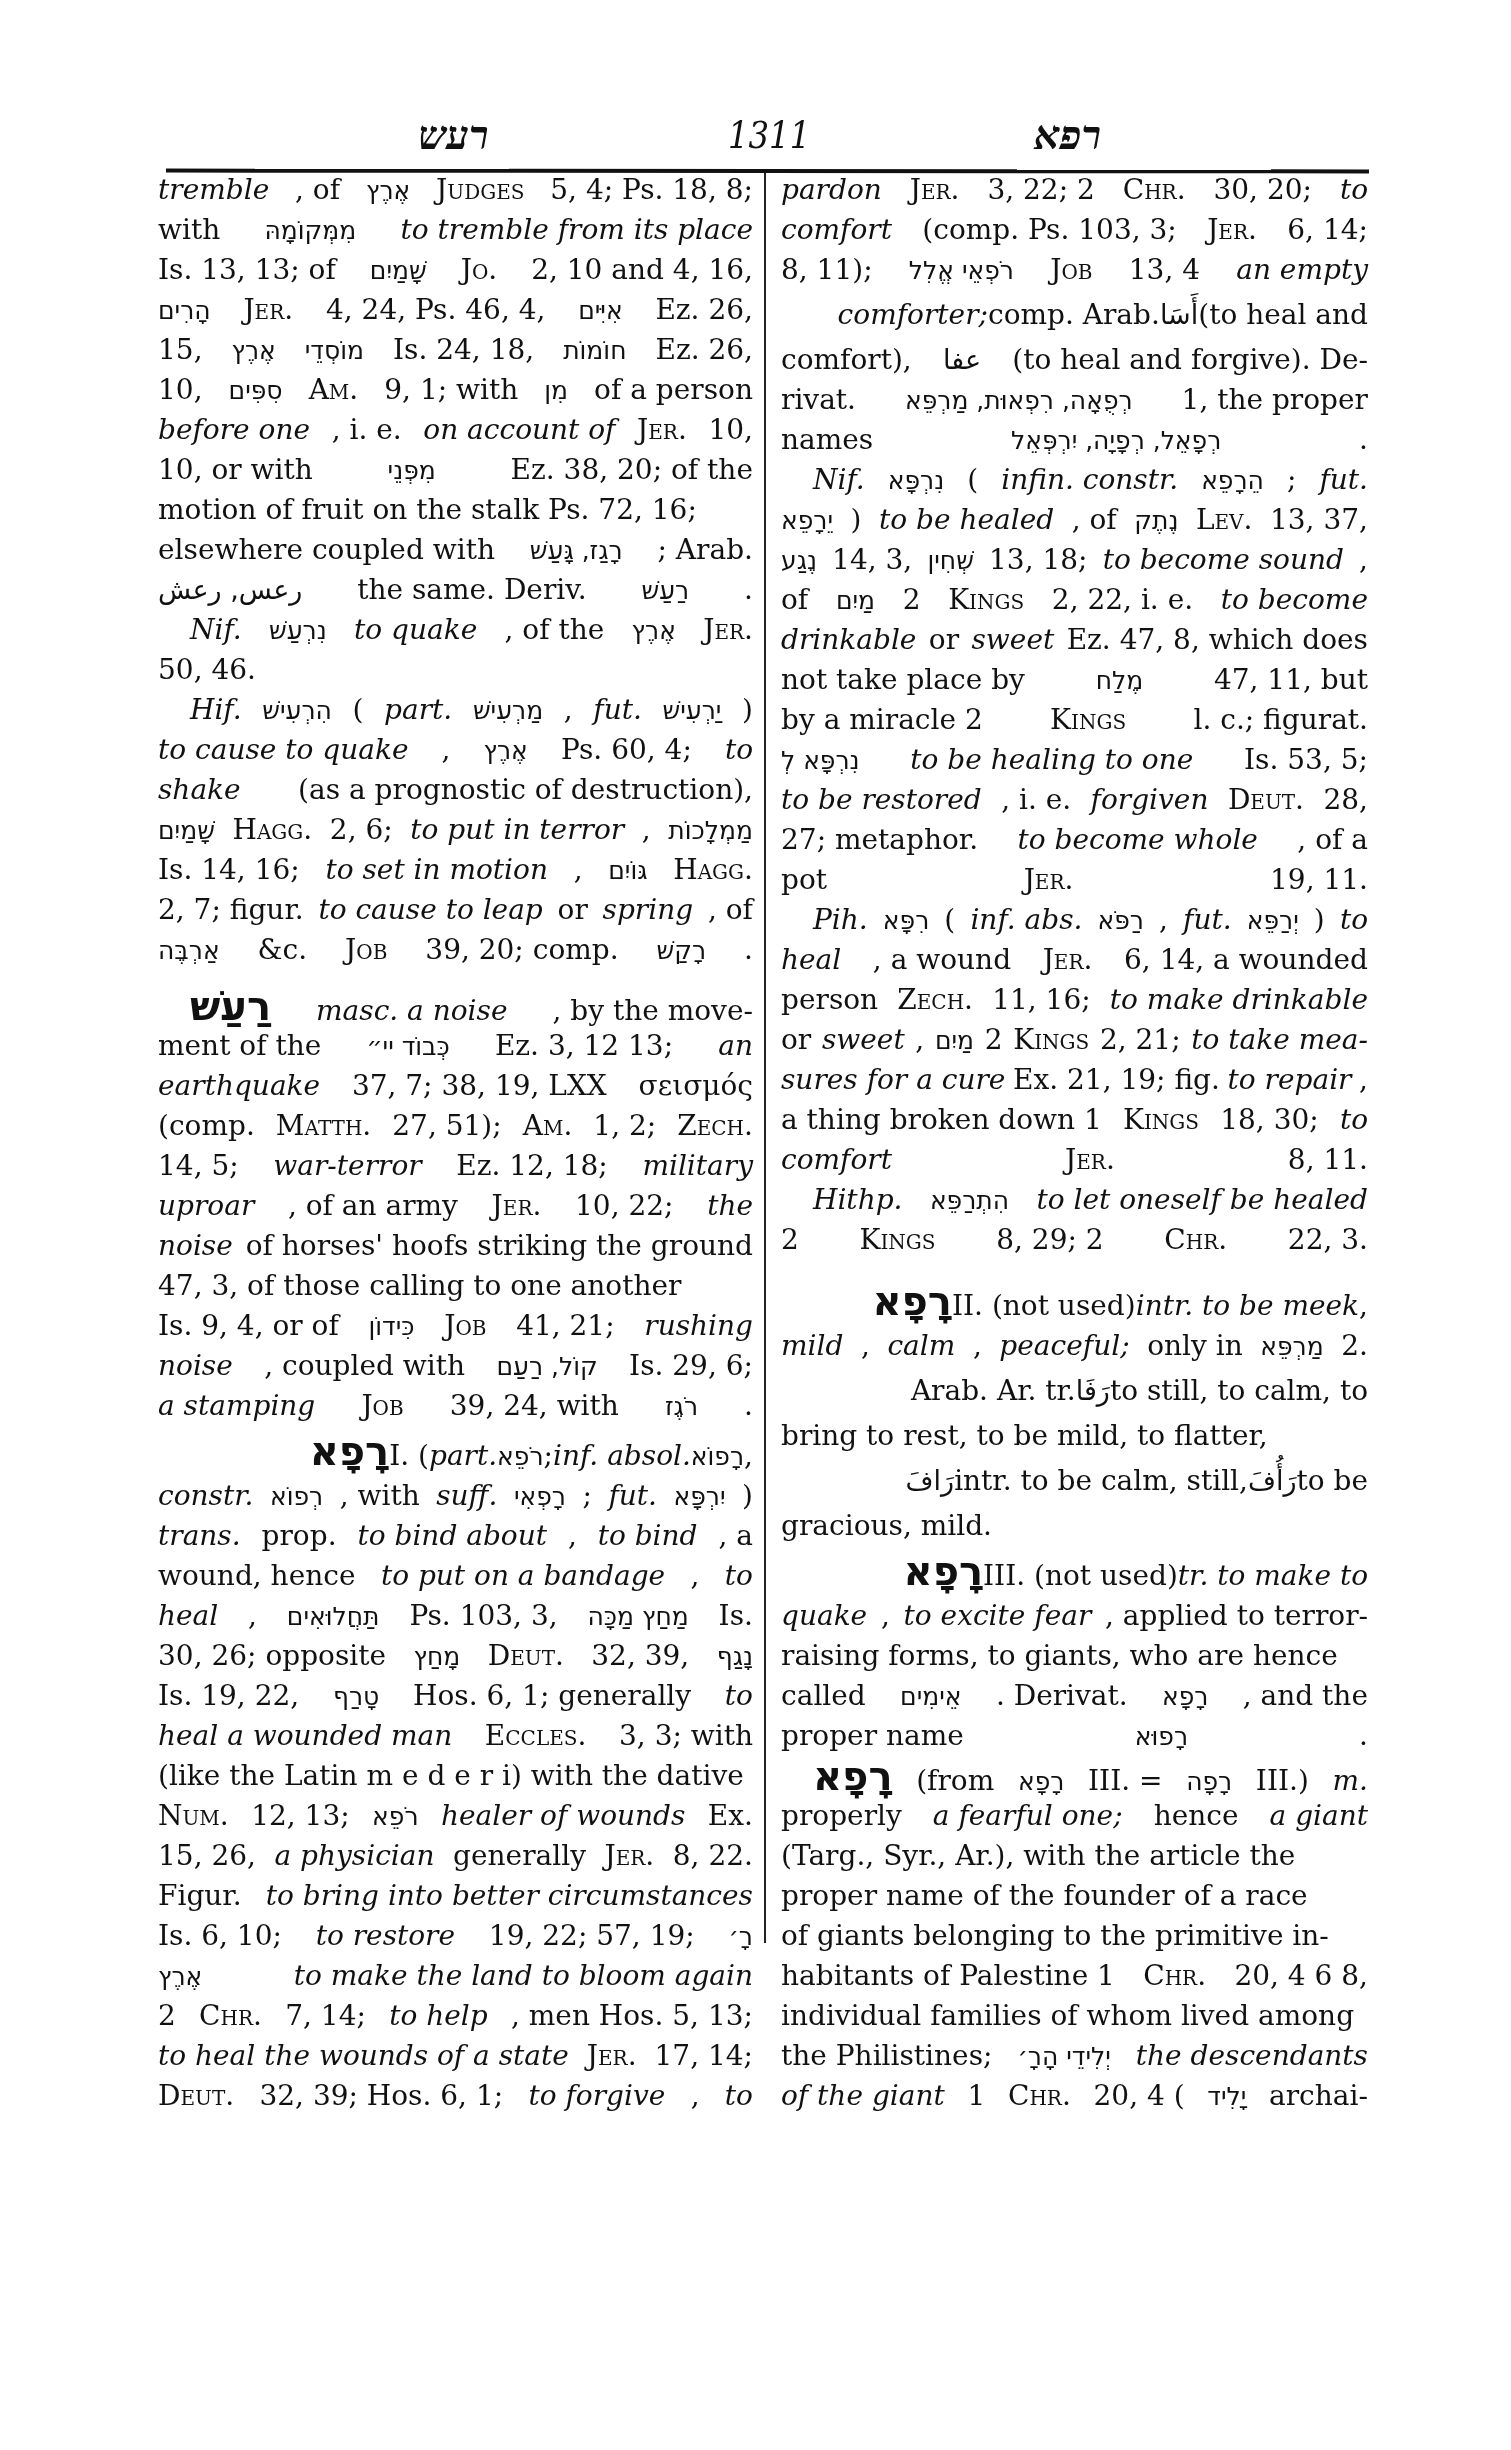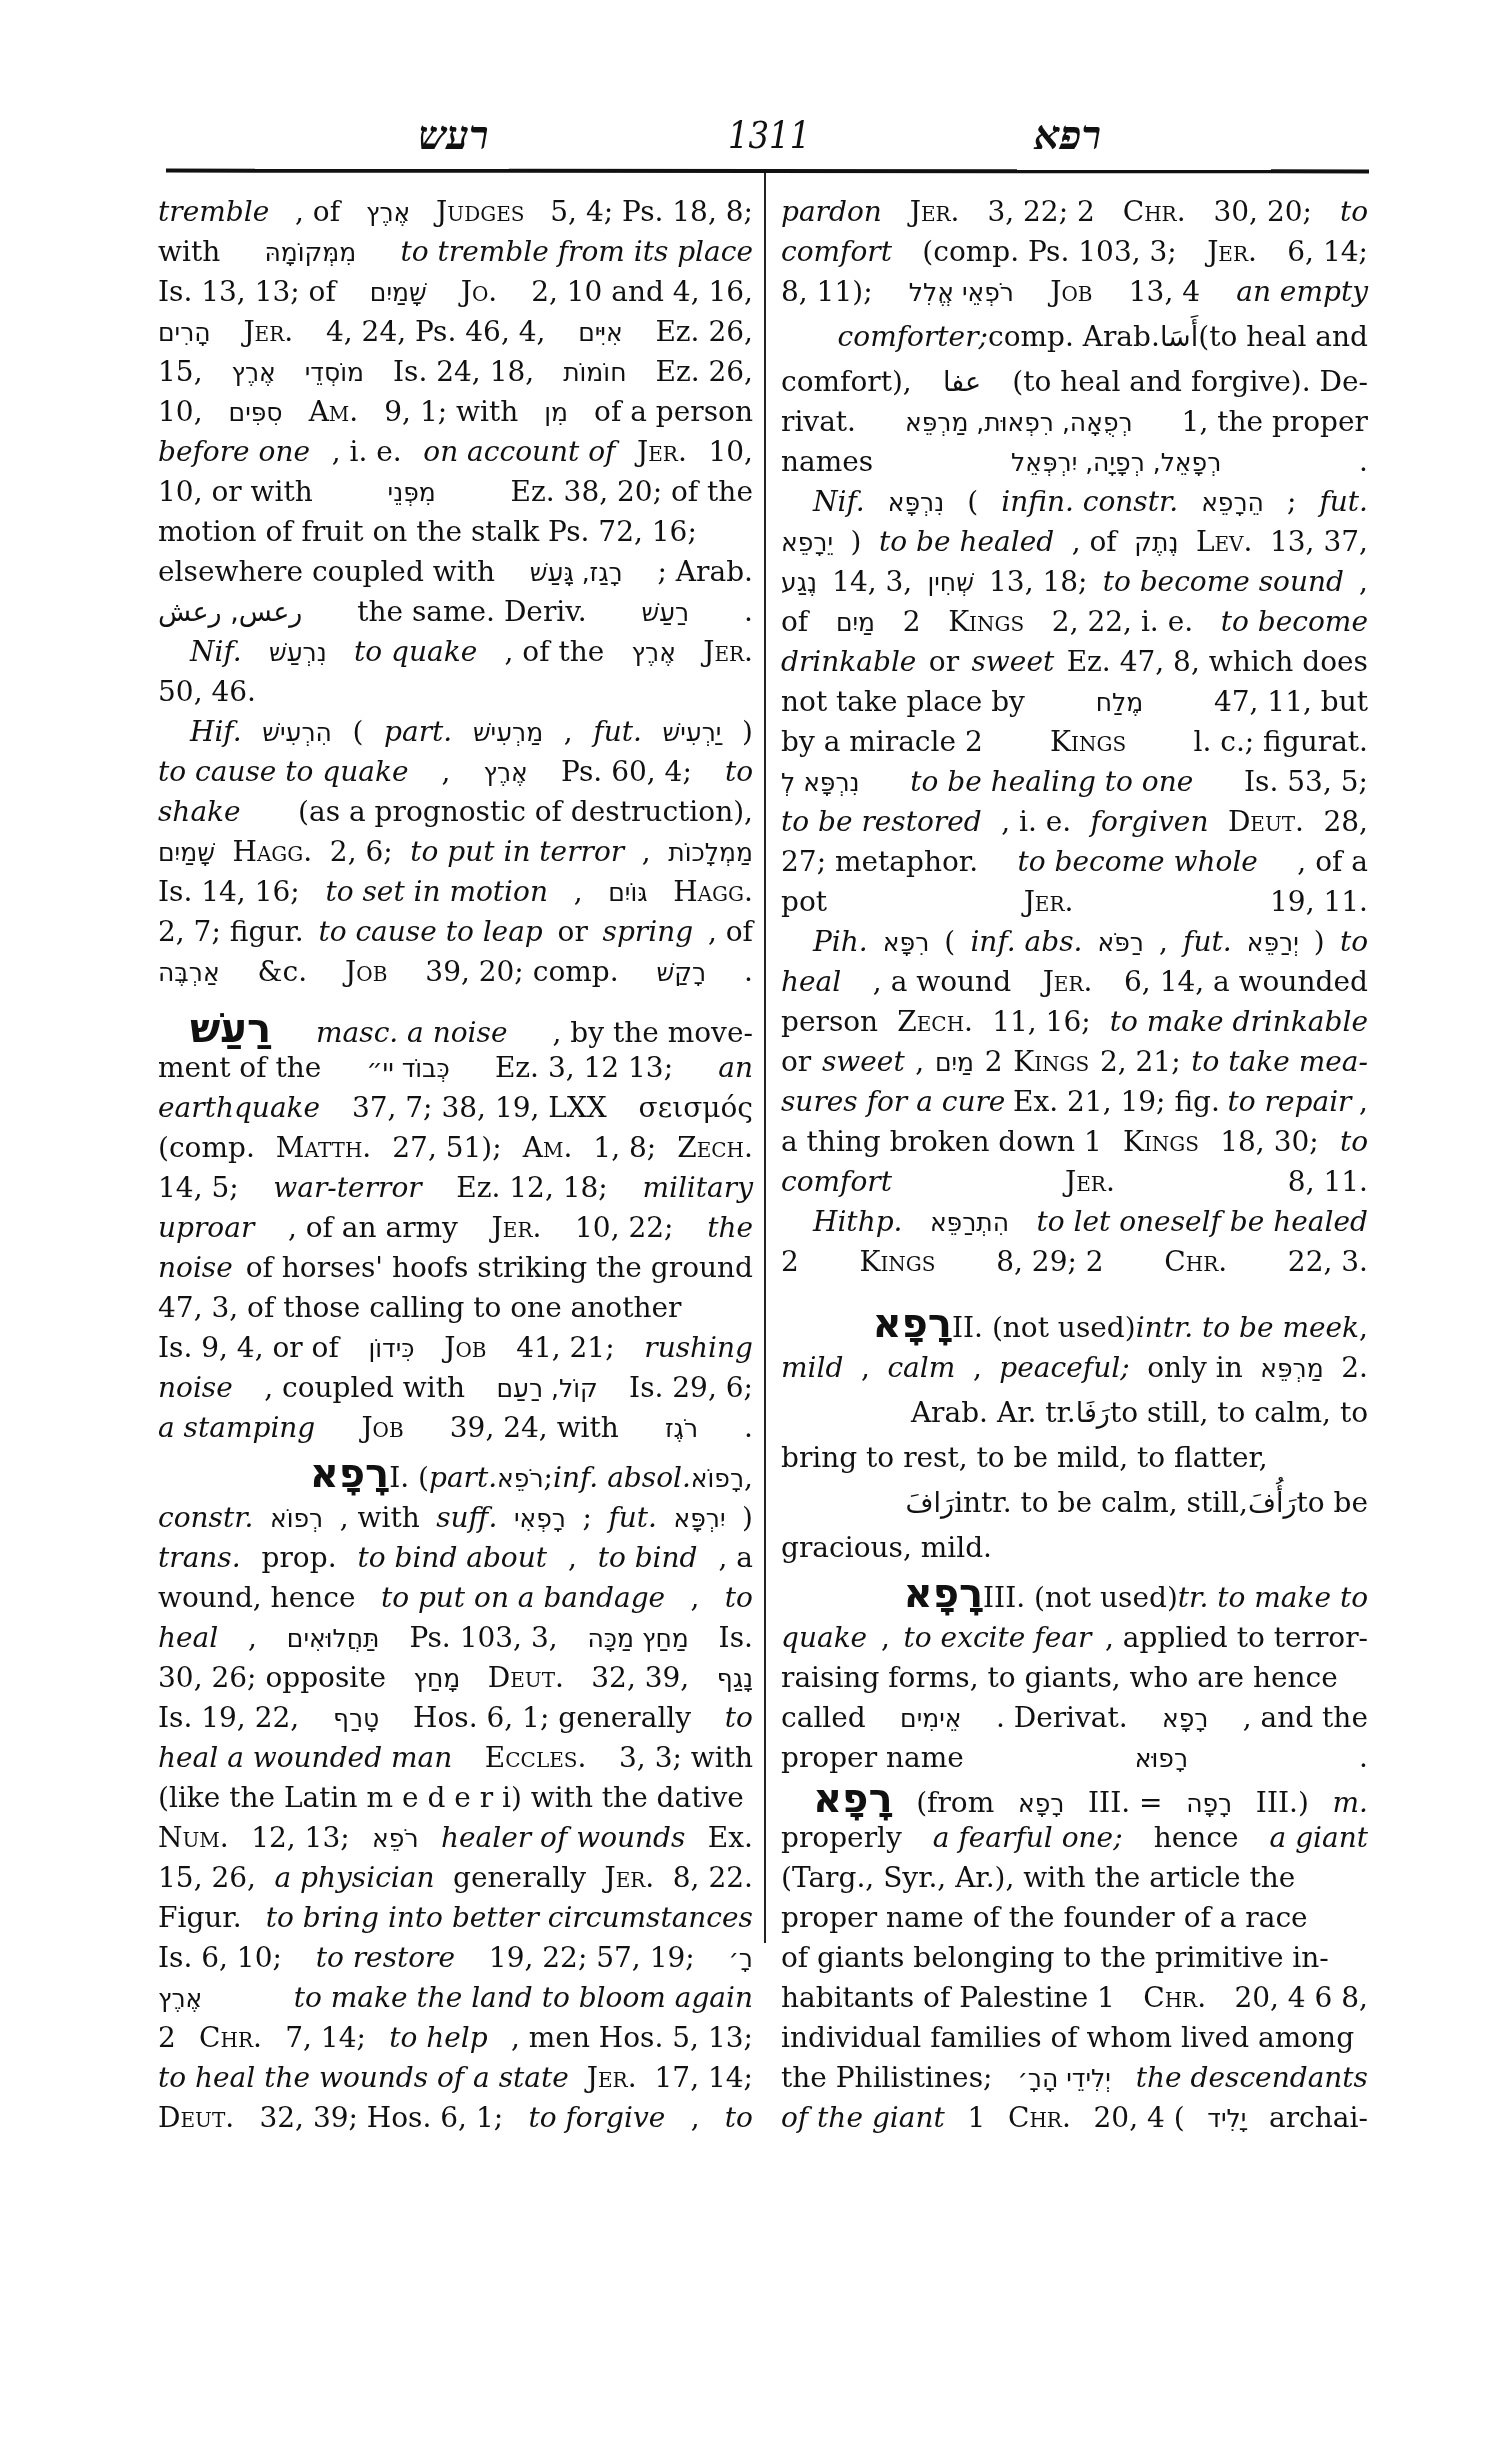--- a/index.html
+++ b/index.html
@@ -5,21 +5,21 @@
   html, body { margin:0; padding:0; background:#ffffff; }
   body { width:1512px; height:2450px; position:relative; overflow:hidden;
          font-family:"DejaVu Serif","Liberation Serif",serif; color:#111; }
   .page-header { position:absolute; top:106px; left:166px; width:1201px; height:63px;font-style:italic; }
   .rh { position:absolute; top:0; font-size:40px; font-weight:bold; line-height:58px; }
   .rh-left { left:252px; direction:rtl; }
   .rh-num  { left:562px; font-family:"DejaVu Serif",serif; font-weight:normal; font-size:38px; transform:scaleX(0.85); transform-origin:left; }
   .rh-right{ left:868px; direction:rtl; }
   .header-rule { position:absolute; top:169px; left:166px; width:1203px; height:3.6px; background:#111; transform:rotate(0.04deg); }
   .col-divider { position:absolute; top:173px; left:764px; width:1.8px; height:1770px; background:#222; }
-  .column { position:absolute; top:192px; }
+  .column { position:absolute; top:170px; }
   .col-left  { left:158px; width:595px; }
   .col-right { left:781px; width:587px; }
   .line { height:40px; line-height:40px; font-size:28px; white-space:nowrap;
           display:flex; justify-content:space-between; align-items:baseline; }
   .line.last { justify-content:space-between; gap:10.8px; }
   .line.indent { padding-left:32px; }
   .line.big { height:50px; line-height:50px;justify-content:flex-end; }
   .seg { display:inline-block; }
   .r  { font-style:normal; }
   .i  { font-style:italic; }
@@ -187,21 +187,21 @@
     <div class="line ">
       <span class="seg i">earthquake</span>
       <span class="seg r">37, 7; 38, 19, LXX</span>
       <span class="seg gk">σεισμός</span>
     </div>
     <div class="line ">
       <span class="seg r">(comp.</span>
       <span class="seg sc">Matth.</span>
       <span class="seg r">27, 51);</span>
       <span class="seg sc">Am.</span>
-      <span class="seg r">1, 8;</span>
+      <span class="seg r">1, 2;</span>
       <span class="seg sc">Zech.</span>
     </div>
     <div class="line ">
       <span class="seg r">14, 5;</span>
       <span class="seg i">war-terror</span>
       <span class="seg r">Ez. 12, 18;</span>
       <span class="seg i">military</span>
     </div>
     <div class="line ">
       <span class="seg i">uproar</span>

